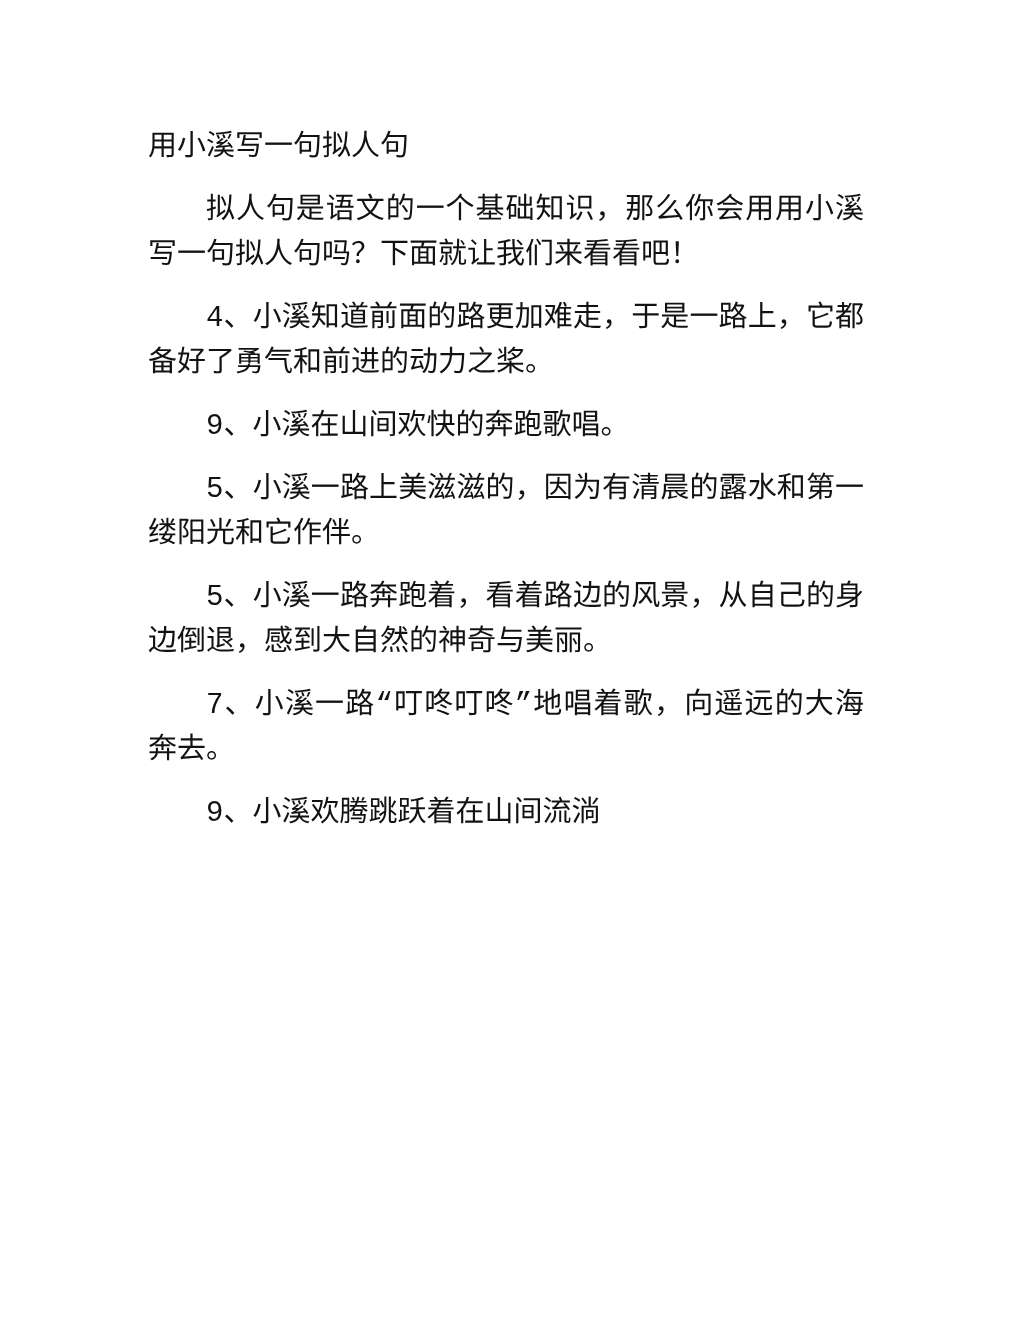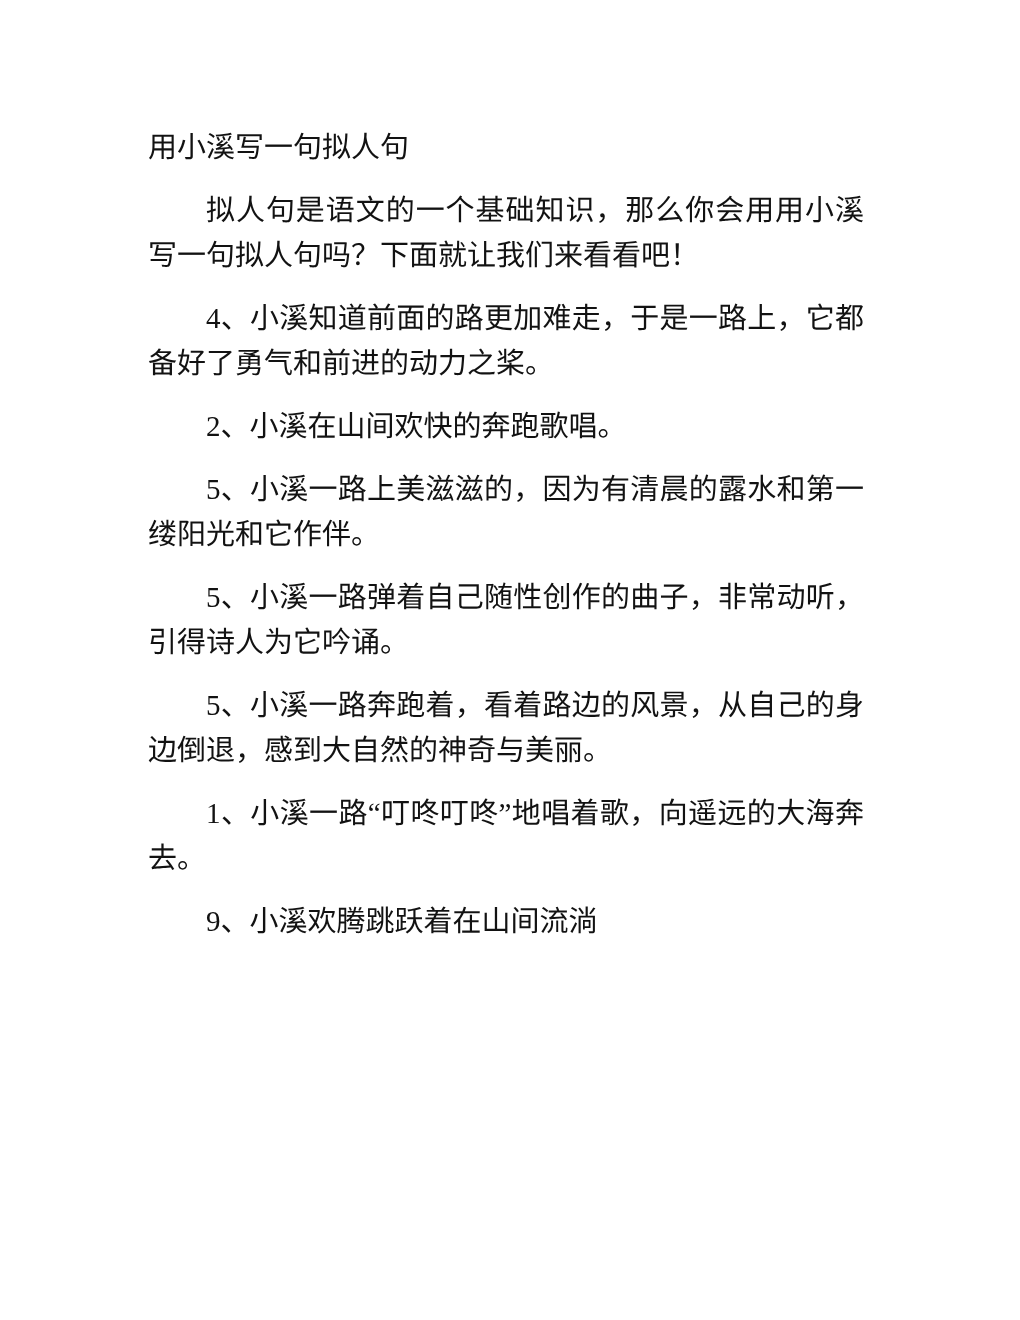--- a/index.html
+++ b/index.html
@@ -13,20 +13,21 @@
     background: #ffffff;
     font-family: "Liberation Serif", "DejaVu Serif", serif;
     color: #121212;
     overflow: hidden;
   }
   .page {
     width: 1020px;
     height: 1188px;
     padding: 125px 156px 0 148px; 
     background: #ffffff;
+    font-family: Liberation Mono, monospace;
   }
   .doc-title {
     font-size: 29px;
     font-weight: normal;
     line-height: 45px;
     margin: 0 0 18px 0;
     text-indent: 0;
   }
   .doc-para {
     font-size: 29px;
@@ -41,19 +42,18 @@
 </style>
 </head>
 <body>
 
 <div class="page">
   <h1 class="doc-title">用小溪写一句拟人句</h1>
 
   <p class="doc-para">拟人句是语文的一个基础知识，那么你会用用小溪写一句拟人句吗？下面就让我们来看看吧！</p>
 
   <p class="doc-para">4、小溪知道前面的路更加难走，于是一路上，它都备好了勇气和前进的动力之桨。</p>
-  <p class="doc-para">2、小溪在山间欢快的奔跑歌唱。</p>
+  <p class="doc-para">9、小溪在山间欢快的奔跑歌唱。</p>
   <p class="doc-para">5、小溪一路上美滋滋的，因为有清晨的露水和第一缕阳光和它作伴。</p>
-  <p class="doc-para">5、小溪一路弹着自己随性创作的曲子，非常动听，引得诗人为它吟诵。</p>
   <p class="doc-para">5、小溪一路奔跑着，看着路边的风景，从自己的身边倒退，感到大自然的神奇与美丽。</p>
-  <p class="doc-para">1、小溪一路“叮咚叮咚”地唱着歌，向遥远的大海奔去。</p>
+  <p class="doc-para">7、小溪一路“叮咚叮咚”地唱着歌，向遥远的大海奔去。</p>
   <p class="doc-para">9、小溪欢腾跳跃着在山间流淌</p>
 </div>
 
 </body></html>

